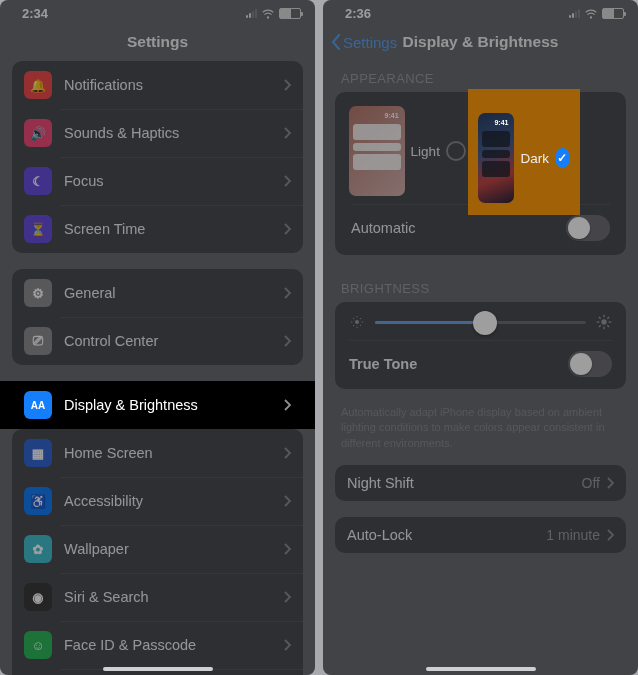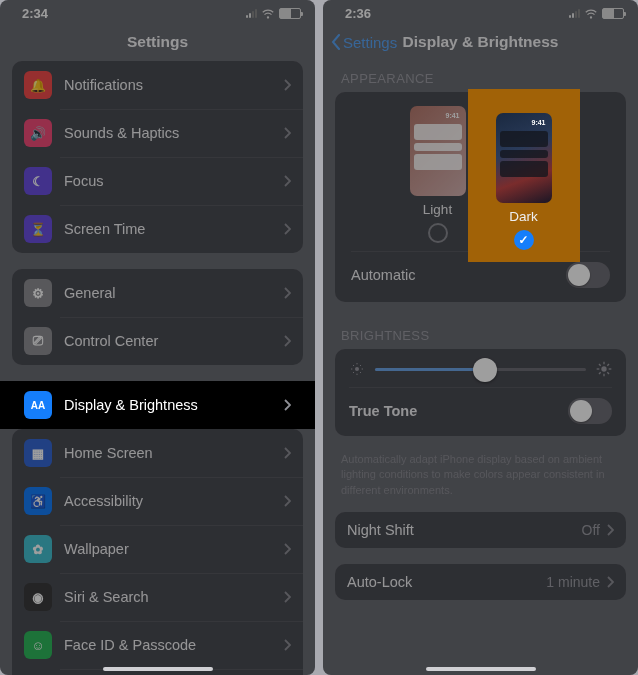--- a/index.html
+++ b/index.html
@@ -38,21 +38,21 @@
 
     .highlight-row { background: #000; margin: 0; border-radius: 0; position: relative; z-index: 10; }
     .highlight-row .row { padding: 10px 24px; color: #fff; }
     .highlight-row .row::before { display:none; }
 
     .toggle { width: 44px; height: 26px; background: #6f6f76; border-radius: 13px; position: relative; }
     .toggle::after { content: ''; position: absolute; width: 22px; height: 22px; background: #fff; border-radius: 50%; top: 2px; left: 2px; box-shadow: 0 1px 2px rgba(0,0,0,0.3); }
 
     .appearance-card { background: #4a4c53; border-radius: 10px; margin: 0 12px 16px; padding: 14px 16px; }
     .appearance-options { display: flex; gap: 30px; justify-content: center; margin-bottom: 8px; }
-    .appearance-opt { display: flex; flex-direction: column; align-items: center; gap: 6px; }
+    .appearance-opt { display: flex; flex-direction: row; align-items: center; gap: 6px; }
     .preview { width: 56px; height: 90px; border-radius: 7px; position: relative; overflow: hidden; }
     .preview.light { background: linear-gradient(135deg, #b77a6e, #d4b3b2); }
     .preview.dark { background: linear-gradient(160deg, #1a2940 0%, #2a3b5a 40%, #7a2c2c 70%, #1a1625 100%); }
     .preview .time { position: absolute; top: 6px; right: 6px; font-size: 7px; color: #fff; font-weight:600; }
     .preview .widgets { position: absolute; top: 18px; left: 4px; right: 4px; display: flex; flex-direction: column; gap: 3px; }
     .preview.light .w { background: rgba(255,255,255,0.85); height: 16px; border-radius: 3px; }
     .preview.light .w2 { height: 8px; }
     .preview.dark .w { background: rgba(20,22,30,0.8); height: 16px; border-radius: 3px; }
     .preview.dark .w2 { height: 8px; }
     .opt-label { font-size: 13.5px; color: #eeeef0; }

